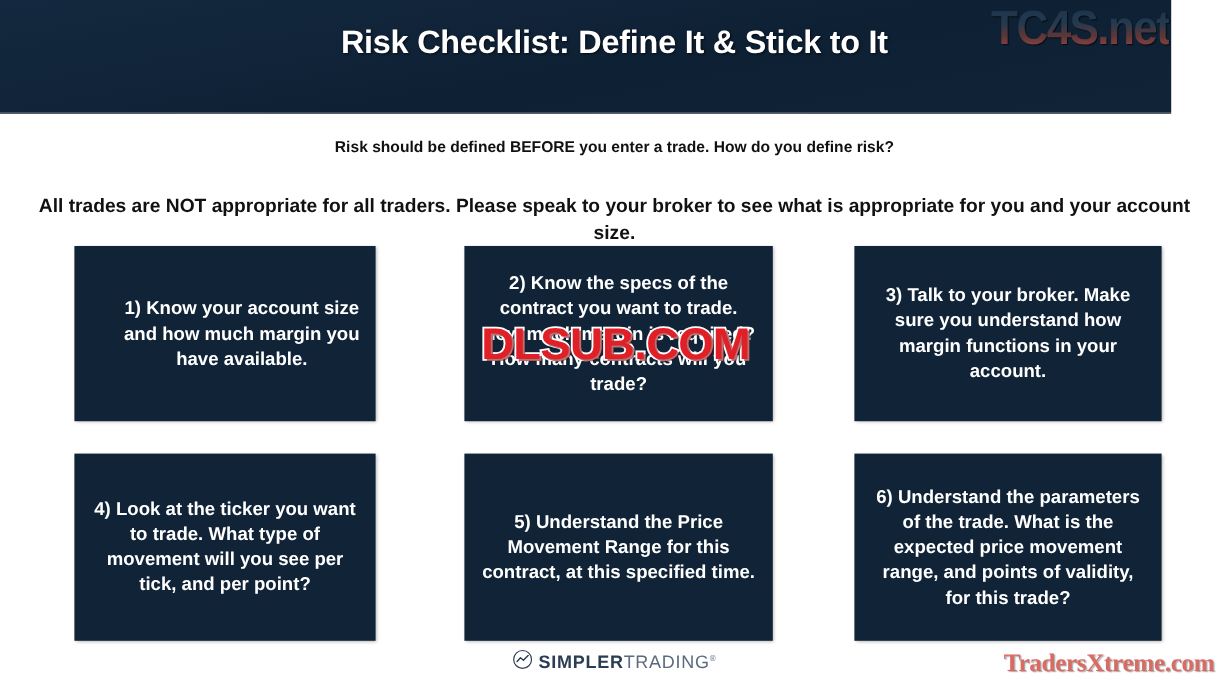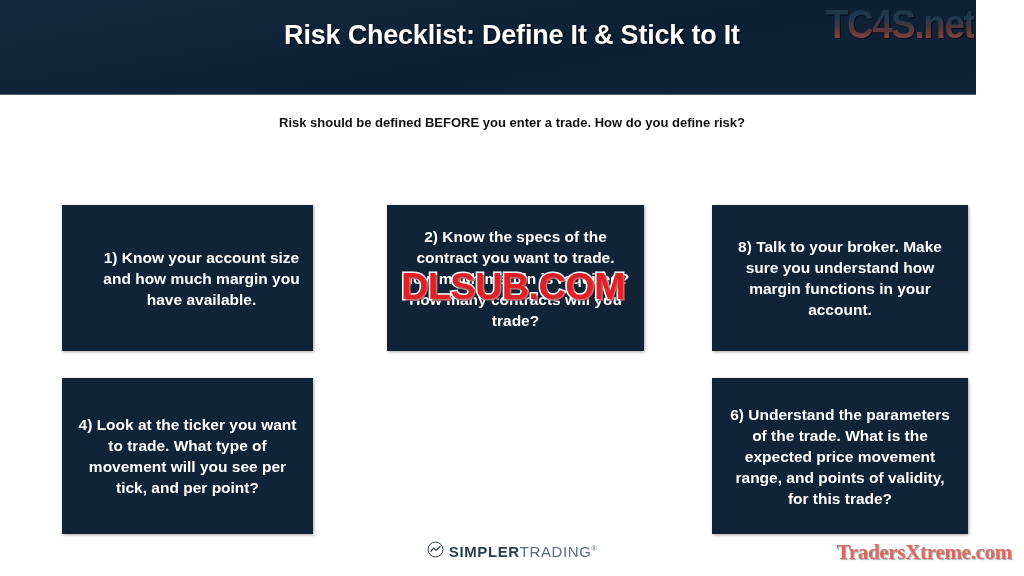--- a/index.html
+++ b/index.html
@@ -200,33 +200,37 @@
 <body>
 
 <div id="slide">
 
   <div class="header-band">
     <div class="header-title">Risk Checklist: Define It &amp; Stick to It</div>
     <div class="tc4s-watermark">TC4S.net</div>
   </div>
 
   <div class="intro-line-1">Risk should be defined BEFORE you enter a trade.  How do you define risk?</div>
+  <div class="intro-line-2">All trades are NOT appropriate for all traders. Please speak to your broker to see what is appropriate for you and your account size.</div>
 
   <div class="box box-r1 col-1 box-1">
     <div class="box-text">1)  Know your account size and how much margin you have available.</div>
   </div>
   <div class="box box-r1 col-2 box-2">
     <div class="box-text">2) Know the specs of the contract you want to trade. How much margin is required? How many contracts will you trade?</div>
   </div>
   <div class="box box-r1 col-3 box-3">
-    <div class="box-text">8) Talk to your broker. Make sure you understand how margin functions in your account.</div>
+    <div class="box-text">3) Talk to your broker. Make sure you understand how margin functions in your account.</div>
   </div>
 
   <div class="box box-r2 col-1 box-4">
     <div class="box-text">4) Look at the ticker you want to trade. What type of movement will you see per tick, and per point?</div>
+  </div>
+  <div class="box box-r2 col-2 box-5">
+    <div class="box-text">5) Understand the Price Movement Range for this contract, at this specified time.</div>
   </div>
   <div class="box box-r2 col-3 box-6">
     <div class="box-text">6) Understand the parameters of the trade. What is the expected price movement range, and points of validity, for this trade?</div>
   </div>
 
   <div class="dlsub-watermark">DLSUB.COM</div>
 
   <div class="st-logo">
     <span class="st-mark">
       <svg width="17" height="17" viewBox="0 0 24 24" aria-hidden="true">

